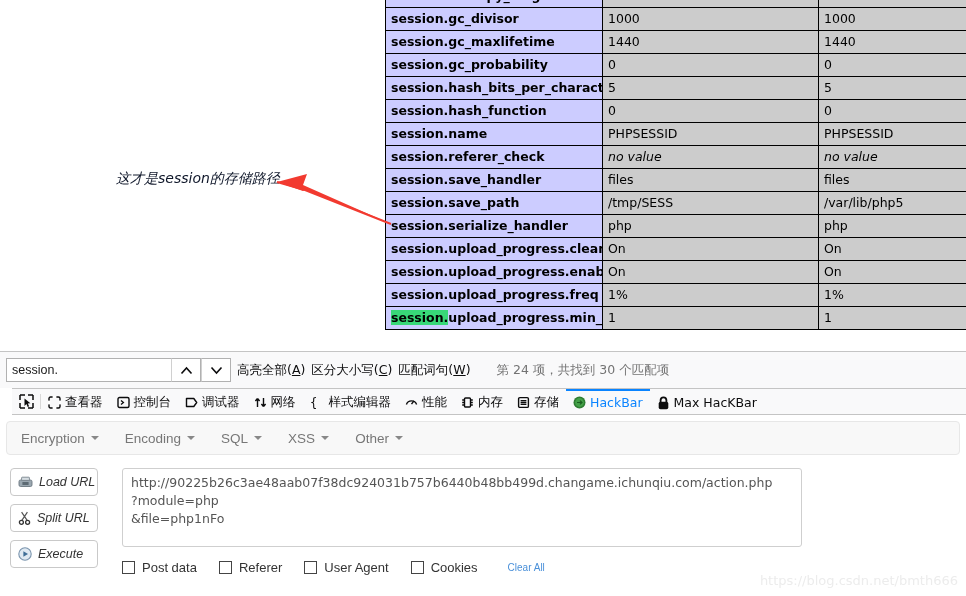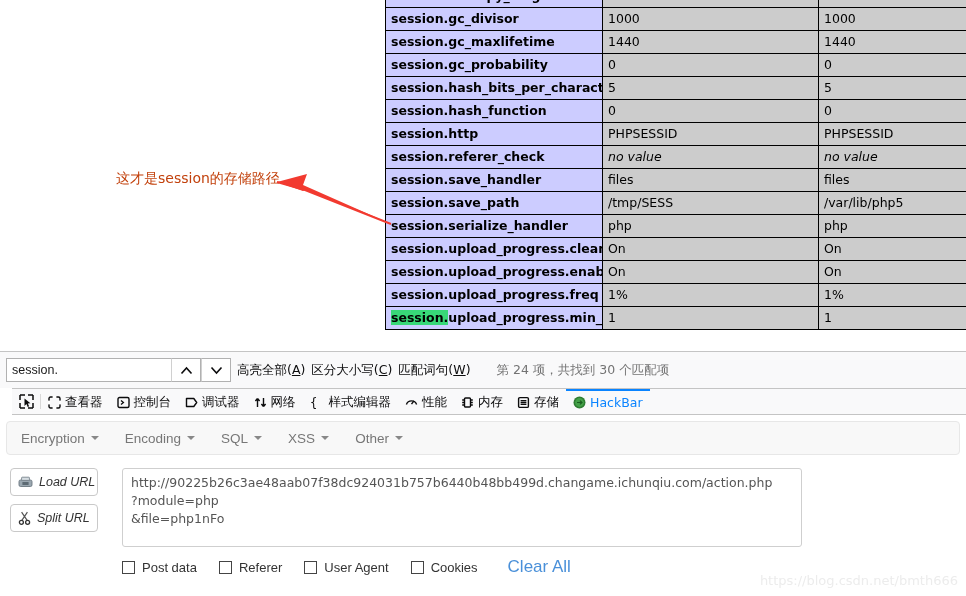--- a/index.html
+++ b/index.html
@@ -52,25 +52,26 @@
   .phpinfo-table td.v.italic { font-style: italic; }
   .hl-find {
     background: #38d878;
     color: #000000;
   }
 
   
   .annot-text {
     position: absolute;
     left: 83px; top: 170px;
-    color: #c2410c;
+    color: #0f172a;
     font-size: 14px;
     font-family: "DejaVu Sans", "Liberation Sans", sans-serif;
     white-space: nowrap;
     letter-spacing: 0px;
+    font-style: italic;
   }
   .annot-arrow { position: absolute; left: 240px; top: 160px; }
 
   
   .findbar {
     position: absolute; left: 0; top: 351px;
     width: 966px; height: 37px;
     background: #f9f9fa;
     border-top: 1px solid #c4c4c4;
     display: flex; align-items: center;
@@ -236,21 +237,21 @@
     font-family: "Liberation Sans", sans-serif;
   }
   .cbox {
     width: 13px; height: 13px;
     box-sizing: border-box;
     border: 1.6px solid #444444;
     background: #ffffff;
     display: inline-block;
   }
   .hb-clear {
-    font-size: 17px;
+    font-size: 10px;
     color: #4a90d9;
     margin-left: 8px;
     white-space: nowrap;
     font-family: "Liberation Sans", sans-serif;
   }
 
   
   .watermark {
     position: absolute;
     right: 8px; bottom: 8px;
@@ -292,21 +293,21 @@
             <td class="k">session.hash_bits_per_character</td>
             <td class="v">5</td>
             <td class="v">5</td>
           </tr>
           <tr>
             <td class="k">session.hash_function</td>
             <td class="v">0</td>
             <td class="v">0</td>
           </tr>
           <tr>
-            <td class="k">session.http</td>
+            <td class="k">session.name</td>
             <td class="v">PHPSESSID</td>
             <td class="v">PHPSESSID</td>
           </tr>
           <tr>
             <td class="k">session.referer_check</td>
             <td class="v italic">no value</td>
             <td class="v italic">no value</td>
           </tr>
           <tr>
             <td class="k">session.save_handler</td>
@@ -462,20 +463,29 @@
         <div class="dt-tab active">
           <span class="dt-ico">
             <svg width="13" height="13" viewBox="0 0 13 13">
               <circle cx="6.5" cy="6.5" r="6" fill="#2e7d32"></circle>
               <circle cx="6.5" cy="6.5" r="4.4" fill="#43a047"></circle>
               <path d="M4 6.5 h5 M7 4.6 L9 6.5 L7 8.4" fill="none" stroke="#1b5e20" stroke-width="1.2"></path>
             </svg>
           </span>
           <span>HackBar</span>
         </div>
+        <div class="dt-tab">
+          <span class="dt-ico">
+            <svg width="13" height="14" viewBox="0 0 13 14">
+              <path d="M3.6 6 V4.3 a2.9 2.9 0 0 1 5.8 0 V6" fill="none" stroke="#0c0c0d" stroke-width="1.8"></path>
+              <rect x="1.7" y="5.8" width="9.6" height="7.4" rx="1.8" fill="#0c0c0d"></rect>
+            </svg>
+          </span>
+          <span>Max HacKBar</span>
+        </div>
       </div>
   </div>
 
   <div class="hackbar">
 
     <div class="hb-menubar" id="hb-menubar">
         <div class="hb-menu">
           <span>Encryption</span>
           <span class="caret"></span>
         </div>
@@ -513,20 +523,29 @@
           <div class="hb-btn">
             <span style="display: flex;">
               <svg width="13" height="14" viewBox="0 0 13 14">
                 <path d="M3.6 1.2 L9 9.2 M9.4 1.2 L4 9.2" fill="none" stroke="#555" stroke-width="1.2"></path>
                 <circle cx="3.4" cy="11.3" r="2" fill="none" stroke="#333" stroke-width="1.3"></circle>
                 <circle cx="9.6" cy="11.3" r="2" fill="none" stroke="#333" stroke-width="1.3"></circle>
               </svg>
             </span>
             <span>Split URL</span>
           </div>
+          <div class="hb-btn">
+            <span style="display: flex;">
+              <svg width="14" height="14" viewBox="0 0 14 14">
+                <circle cx="7" cy="7" r="6.2" fill="#dfe9f2" stroke="#7a94ad" stroke-width="1.1"></circle>
+                <path d="M5.4 4.2 L10 7 L5.4 9.8 z" fill="#3e6d96"></path>
+              </svg>
+            </span>
+            <span>Execute</span>
+          </div>
         </div>
 
       <textarea class="hb-url" spellcheck="false" placeholder="URL" style="">http://90225b26c3ae48aab07f38dc924031b757b6440b48bb499d.changame.ichunqiu.com/action.php
 ?module=php
 &amp;file=php1nFo</textarea>
 
       <div class="hb-checks" id="hb-checks">
           <div class="hb-check">
             <span class="cbox"></span>
             <span>Post data</span>

